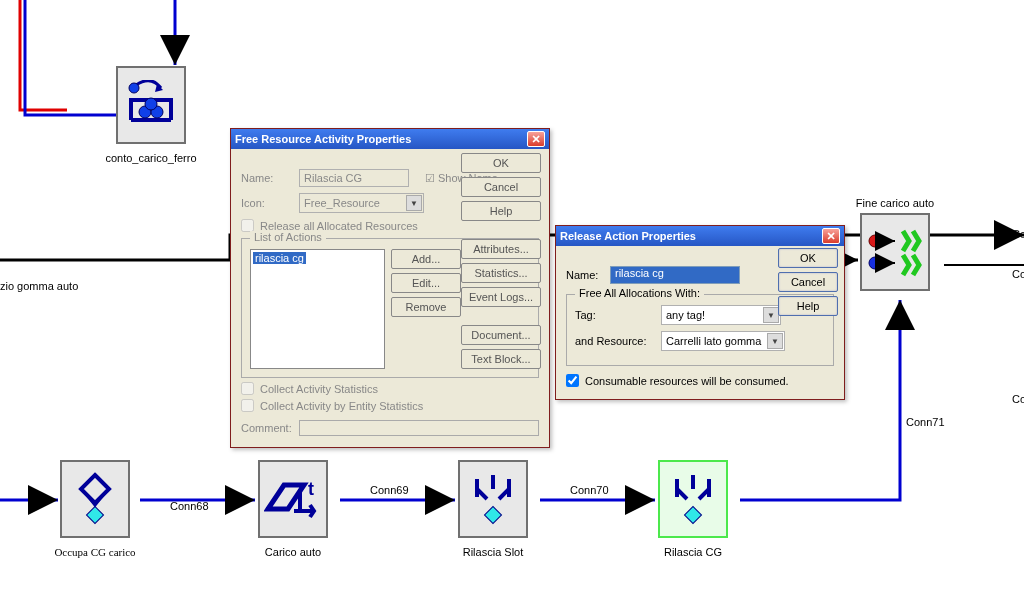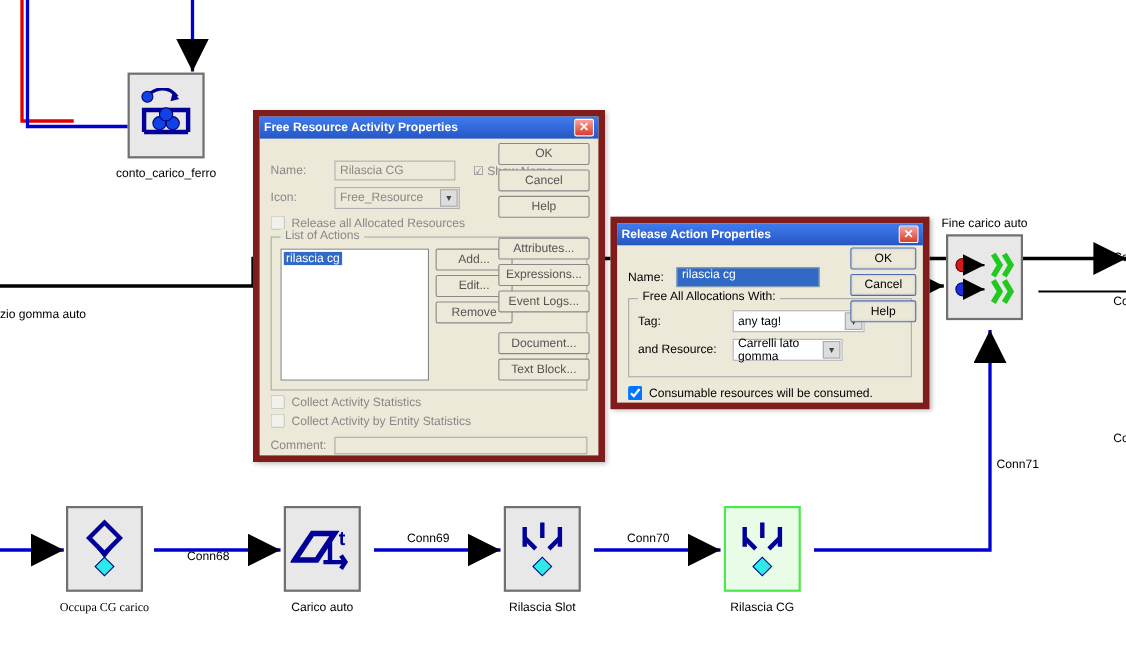--- a/index.html
+++ b/index.html
@@ -39,22 +39,23 @@
   .edge-label {
     position:absolute;
     color:#000;
     font-size:11px;
   }
 
   
   .dialog {
     position:absolute;
     background:#ECE9D8;
-    border: 6px solid #7f1d1d;
+    border: 1px solid #7f1d1d;
     box-shadow: 2px 2px 4px rgba(0,0,0,0.25);
+    margin-top: 28px;
   }
   .titlebar {
     height:20px;
     background: linear-gradient(to bottom,#3F7CEF,#2656C4);
     color:#fff;
     font-weight:bold;
     font-size:11px;
     display:flex;
     align-items:center;
     padding:0 4px;
@@ -261,21 +262,21 @@
     <span class="close-btn">✕</span>
   </div>
   <div class="dlg-body">
     <div class="form-row">
       <label>Name:</label>
       <input class="txt disabled" style="width: 110px;" disabled="" value="Rilascia CG">
       <span style="margin-left:10px; color:#888;">☑ <span>Show Name</span></span>
     </div>
     <div class="form-row">
       <label>Icon:</label>
-      <div class="combo" style="width:114px">
+      <div class="combo" style="width:125px">
         <span>Free_Resource</span>
         <span class="arrow">▼</span>
       </div>
     </div>
     <div class="chk">
       <input type="checkbox" disabled="" style="">
         <span>Release all Allocated Resources</span>
     </div>
 
     <div class="groupbox" style="height:140px;">
@@ -305,21 +306,21 @@
       <label style="color:#888">Comment:</label>
       <div style="flex:1;height:16px;border:1px solid #AAA;background:#ECE9D8;"></div>
     </div>
 
     <div class="btn-stack" style="right:8px; top:4px;">
       <div class="btn" style="min-width:80px">OK</div>
       <div class="btn" style="min-width:80px">Cancel</div>
       <div class="btn" style="min-width:80px">Help</div>
       <div style="height:10px"></div>
       <div class="btn" style="min-width:80px">Attributes...</div>
-      <div class="btn" style="min-width:80px">Expressions...</div>
+      <div class="btn" style="min-width:80px">Statistics...</div>
       <div class="btn" style="min-width:80px">Event Logs...</div>
       <div style="height:10px"></div>
       <div class="btn" style="min-width:80px">Document...</div>
       <div class="btn" style="min-width:80px">Text Block...</div>
     </div>
   </div>
 </div>
 
 <div class="dialog" style="left:555px; top:197px; width:290px; height:175px;">
   <div class="titlebar">
@@ -336,21 +337,21 @@
       <div class="legend">Free All Allocations With:</div>
       <div class="form-row enabled">
         <label style="width:80px">Tag:</label>
         <div class="combo enabled" style="width:120px">
           <span>any tag!</span>
           <span class="arrow">▼</span>
         </div>
       </div>
       <div class="form-row enabled">
         <label style="width:80px">and Resource:</label>
-        <div class="combo enabled" style="width:100px">
+        <div class="combo enabled" style="width:124px">
           <span>Carrelli lato gomma</span>
           <span class="arrow">▼</span>
         </div>
       </div>
     </div>
 
     <div class="chk enabled" style="margin-top:8px;">
       <input type="checkbox" checked="" style="">
         <span>Consumable resources will be consumed.</span>
     </div>

